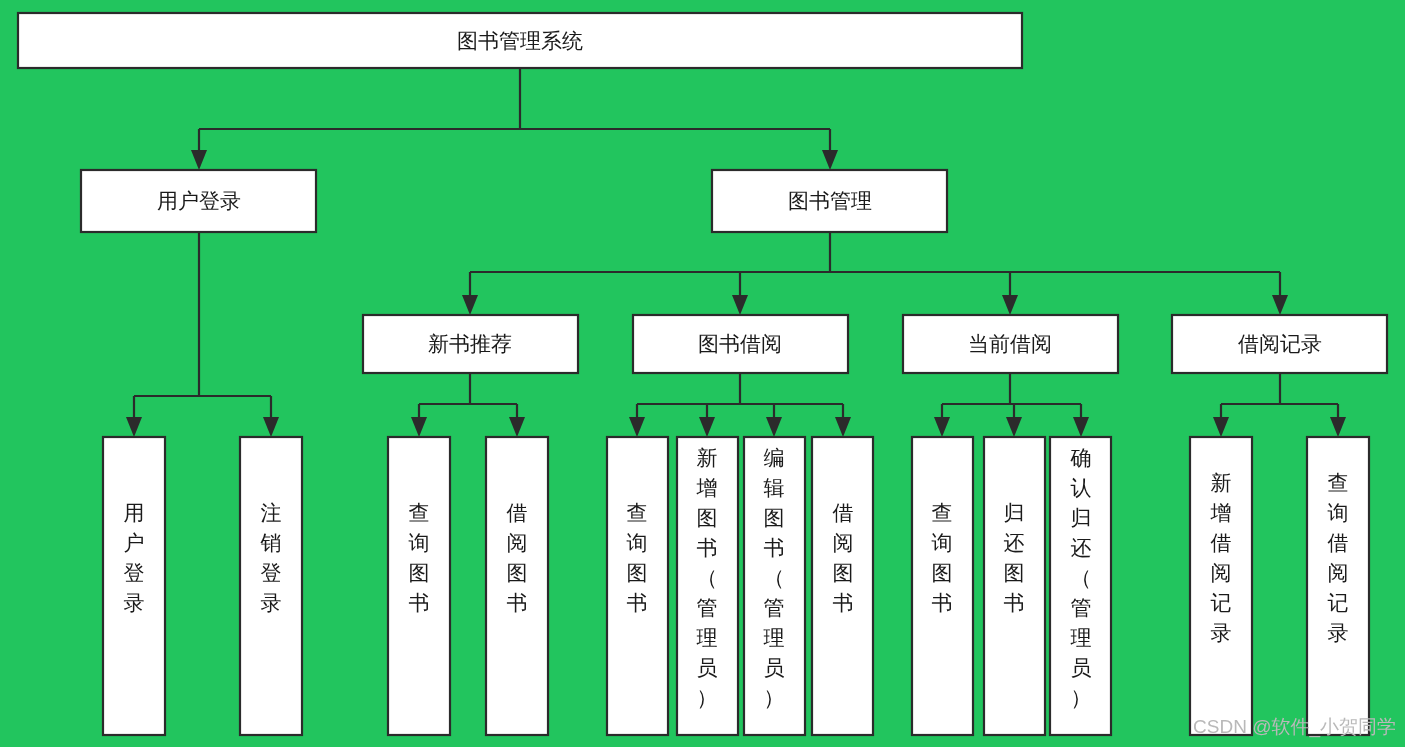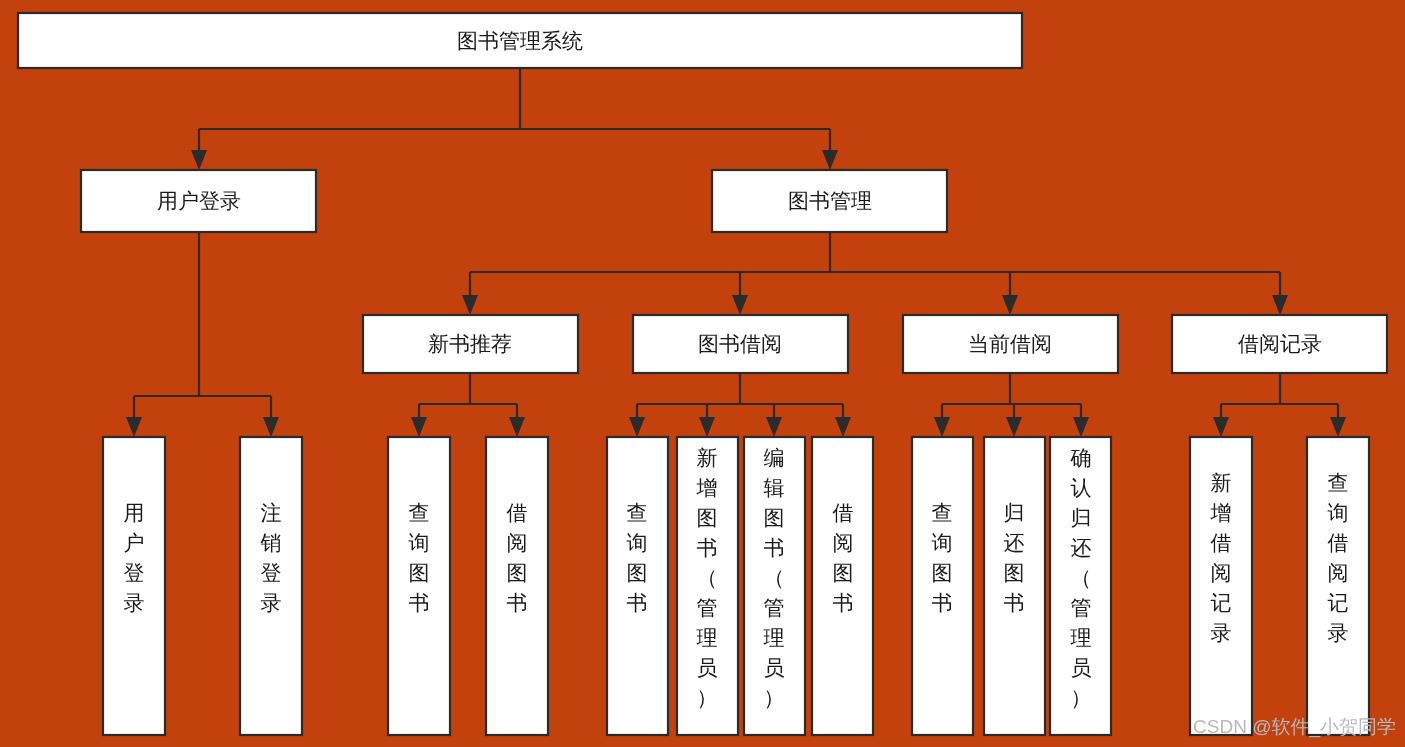--- a/index.html
+++ b/index.html
@@ -11,21 +11,21 @@
     width: 1405px;
     height: 747px;
     font-family: "Liberation Sans", "DejaVu Sans", sans-serif;
     overflow: hidden;
     position: relative;
   }
   #diagram-root {
     position: relative;
     width: 1405px;
     height: 747px;
-    background: #c2410c;
+    background: #22c55e;
   }
   svg.diagram-svg {
     position: absolute;
     left: 0;
     top: 0;
     width: 1405px;
     height: 747px;
   }
   .node-box {
     fill: #ffffff;

